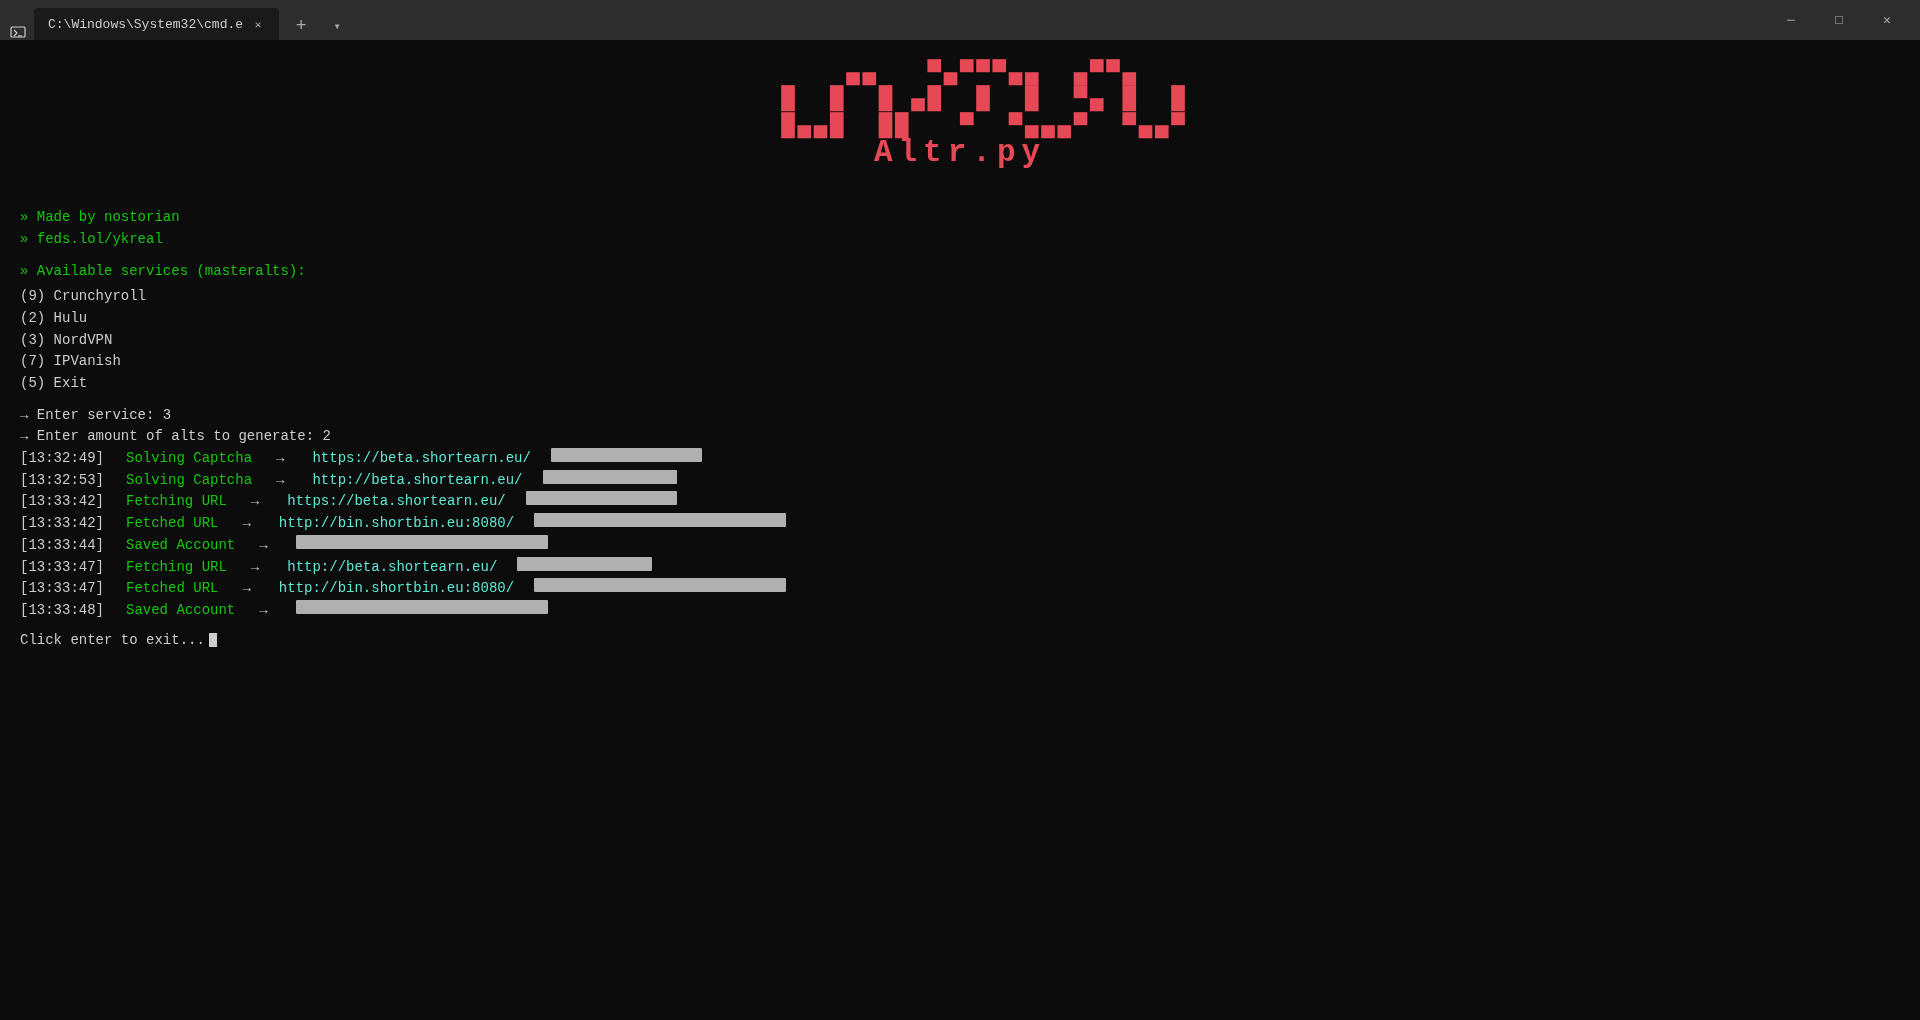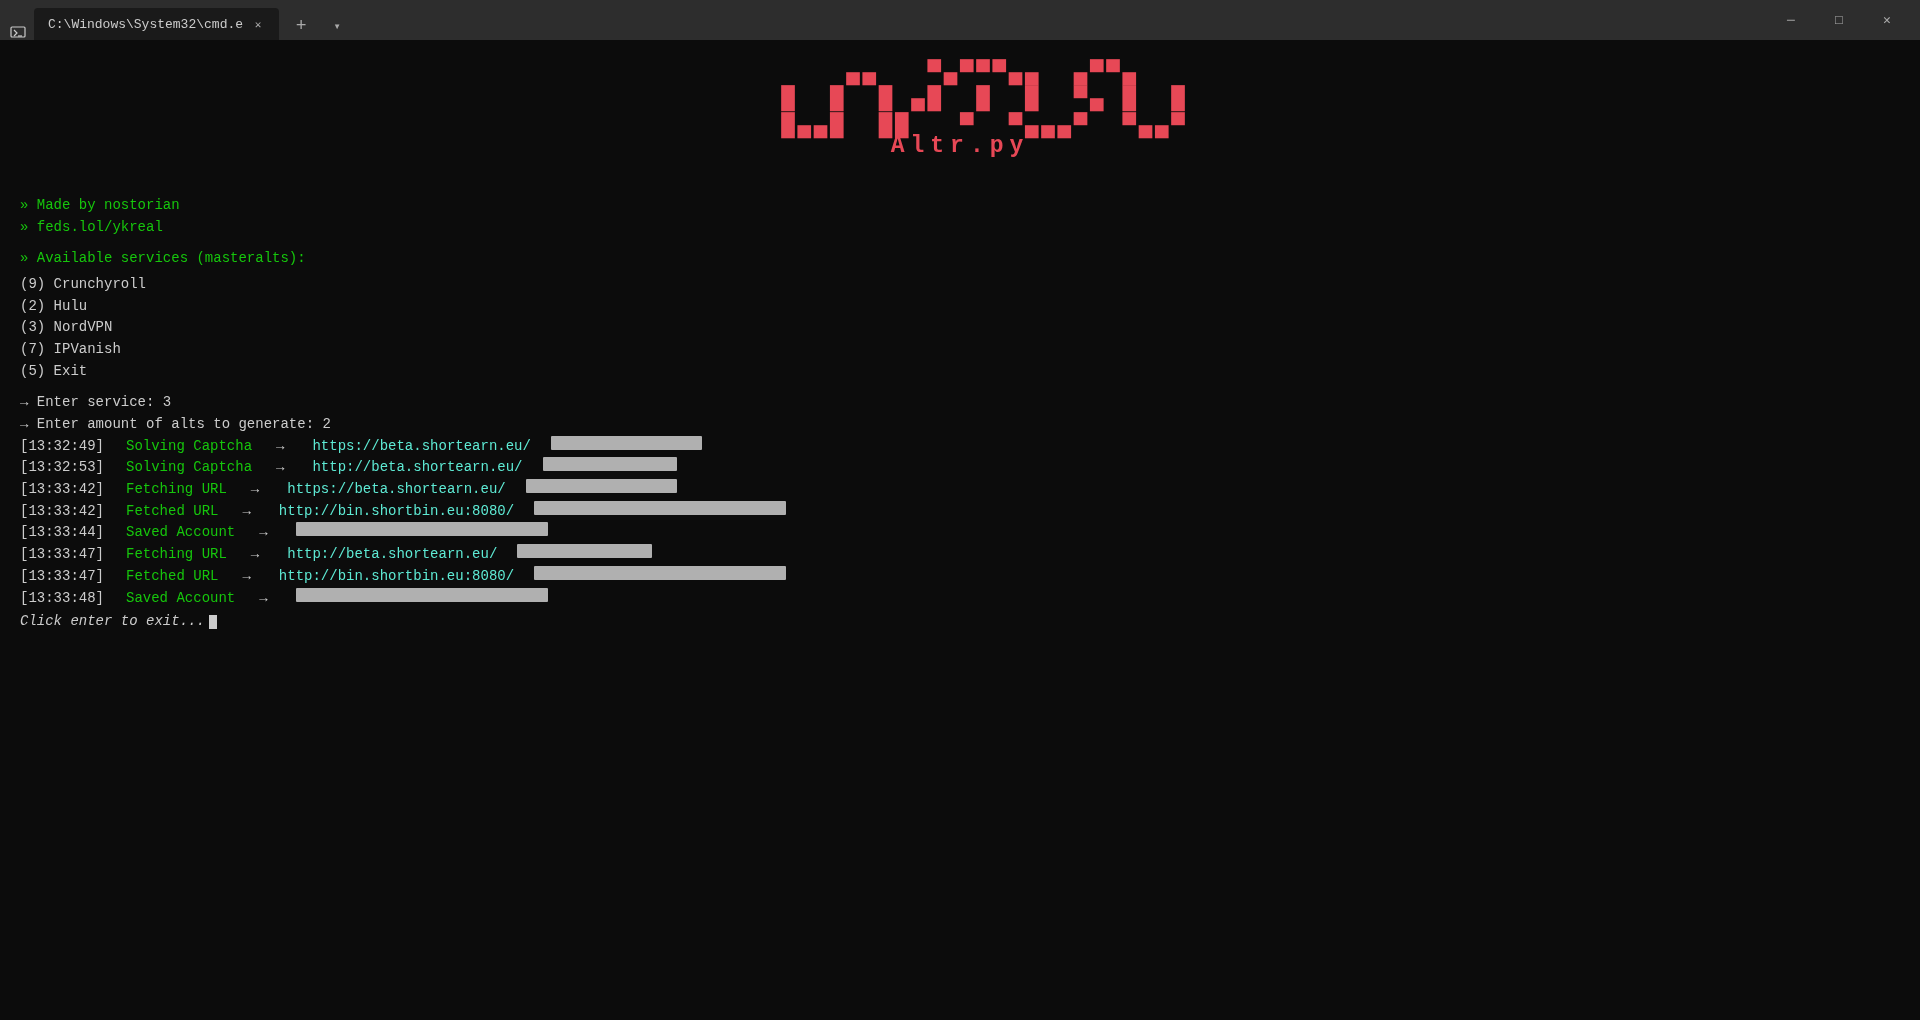--- a/index.html
+++ b/index.html
@@ -226,21 +226,21 @@
     </div>
   </div>
 </div>
 
 <div class="terminal">
 
   <div class="logo">
     <pre class="logo-ascii" style="color:#e74856; font-size:22px; letter-spacing:3px; font-weight:bold;">    ▄▄   ▀▄▀▀▀▄▄  ▄▀▀▄
    █  █  █ ▄█  █  █  ▀▄ █  █
    █▄▄█  ██   ▀  ▀▄▄▄▀  ▀▄▄▀</pre>
-    <div style="color:#e74856; font-size:23px; font-weight:bold; letter-spacing:6px; margin-top:-10px;">Altr.py</div>
+    <div style="color:#e74856; font-size:31px; font-weight:bold; letter-spacing:6px; margin-top:-10px;">Altr.py</div>
   </div>
 
   <div class="spacer"></div>
 
   <div class="prompt-line">
     <span class="bright-green">» Made by nostorian</span>
   </div>
   <div class="prompt-line">
     <span class="bright-green">» feds.lol/ykreal</span>
   </div>
@@ -326,18 +326,18 @@
     <span style="margin-left:8px;" class="url-text">http://bin.shortbin.eu:8080/</span>
     <span class="redacted-wide">&nbsp;&nbsp;&nbsp;&nbsp;&nbsp;&nbsp;&nbsp;&nbsp;&nbsp;&nbsp;&nbsp;&nbsp;&nbsp;&nbsp;&nbsp;&nbsp;&nbsp;&nbsp;&nbsp;&nbsp;&nbsp;&nbsp;&nbsp;&nbsp;&nbsp;&nbsp;&nbsp;&nbsp;&nbsp;&nbsp;</span>
   </div>
   <div class="log-line">
     <span class="timestamp">[13:33:48]</span>
     <span style="margin-left:2px;" class="status-label">Saved Account</span>
     <span style="margin-left:4px;" class="arrow-symbol">→</span>
     <span style="margin-left:8px;" class="redacted">&nbsp;&nbsp;&nbsp;&nbsp;&nbsp;&nbsp;&nbsp;&nbsp;&nbsp;&nbsp;&nbsp;&nbsp;&nbsp;&nbsp;&nbsp;&nbsp;&nbsp;&nbsp;&nbsp;&nbsp;&nbsp;&nbsp;&nbsp;&nbsp;&nbsp;&nbsp;&nbsp;&nbsp;&nbsp;&nbsp;</span>
   </div>
 
-  <div class="prompt-line" style="margin-top:2px;font-style:italic;">
+  <div class="prompt-line" style="margin-top:8px;">
     <span class="white">Click enter to exit...</span>
       <span class="cursor"></span>
   </div>
 
 </div>
 
 </body></html>

